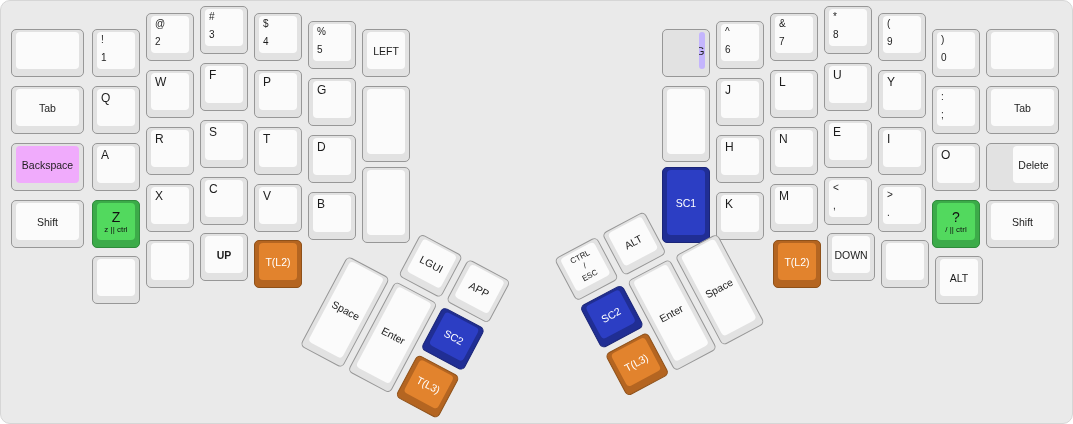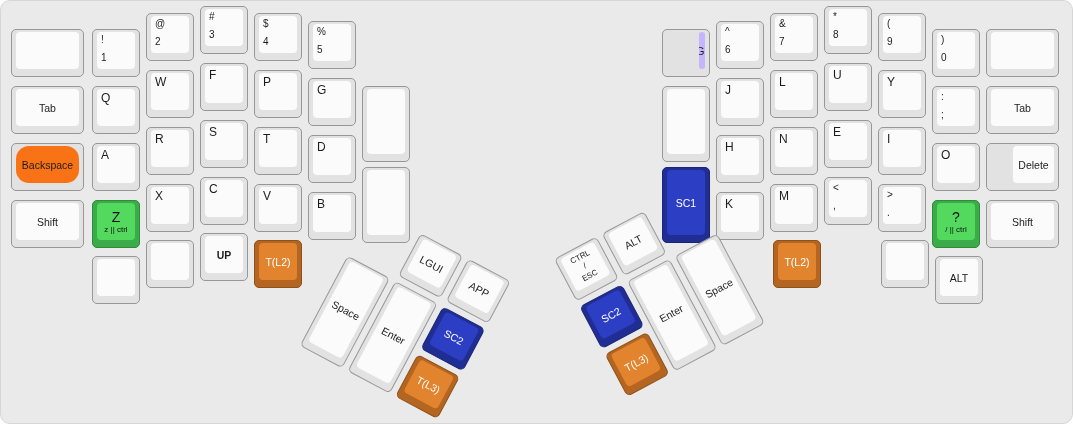--- a/index.html
+++ b/index.html
@@ -124,20 +124,25 @@
         <span class="legend legend-0">$</span>
         <span class="legend legend-1">4</span>
       </div>
     </div>
     <div class="key kind-sym" style="left: 307px; top: 20px; width: 48px; height: 48px; background: rgb(226, 226, 226); border-color: rgb(151, 151, 151);">
       <div class="face" style="background: rgb(251, 251, 251); color: rgb(28, 28, 28);">
         <span class="legend legend-0">%</span>
         <span class="legend legend-1">5</span>
       </div>
     </div>
+    <div class="key kind-word" style="left: 361px; top: 28px; width: 48px; height: 48px; background: rgb(226, 226, 226); border-color: rgb(151, 151, 151);">
+      <div class="face" style="background: rgb(251, 251, 251); color: rgb(28, 28, 28);">
+        <span class="legend legend-0">LEFT</span>
+      </div>
+    </div>
     <div class="key kind-word" style="left: 10px; top: 85px; width: 73px; height: 48px; background: rgb(226, 226, 226); border-color: rgb(151, 151, 151);">
       <div class="face" style="background: rgb(251, 251, 251); color: rgb(28, 28, 28);">
         <span class="legend legend-0">Tab</span>
       </div>
     </div>
     <div class="key kind-letter" style="left: 91px; top: 85px; width: 48px; height: 48px; background: rgb(226, 226, 226); border-color: rgb(151, 151, 151);">
       <div class="face" style="background: rgb(251, 251, 251); color: rgb(28, 28, 28);">
         <span class="legend legend-0">Q</span>
       </div>
     </div>
@@ -161,21 +166,21 @@
         <span class="legend legend-0">G</span>
       </div>
     </div>
     <div class="key kind-word" style="left: 361px; top: 85px; width: 48px; height: 76px; background: rgb(226, 226, 226); border-color: rgb(151, 151, 151);">
       <div class="face" style="background: rgb(251, 251, 251); color: rgb(28, 28, 28);"></div>
     </div>
     <div class="key kind-word" style="left: 361px; top: 166px; width: 48px; height: 76px; background: rgb(226, 226, 226); border-color: rgb(151, 151, 151);">
       <div class="face" style="background: rgb(251, 251, 251); color: rgb(28, 28, 28);"></div>
     </div>
     <div class="key kind-word" style="left: 10px; top: 142px; width: 73px; height: 48px; background: rgb(226, 226, 226); border-color: rgb(151, 151, 151);">
-      <div class="face" style="background: #f97316; color: rgb(28, 28, 28); border-radius: 13px;">
+      <div class="face" style="background: #f0abfc; color: rgb(28, 28, 28);">
         <span class="legend legend-0">Backspace</span>
       </div>
     </div>
     <div class="key kind-letter" style="left: 91px; top: 142px; width: 48px; height: 48px; background: rgb(226, 226, 226); border-color: rgb(151, 151, 151);">
       <div class="face" style="background: rgb(251, 251, 251); color: rgb(28, 28, 28);">
         <span class="legend legend-0">A</span>
       </div>
     </div>
     <div class="key kind-letter" style="left: 145px; top: 126px; width: 48px; height: 48px; background: rgb(226, 226, 226); border-color: rgb(151, 151, 151);">
       <div class="face" style="background: rgb(251, 251, 251); color: rgb(28, 28, 28);">
@@ -382,20 +387,25 @@
     <div class="key kind-word" style="left: 985px; top: 199px; width: 73px; height: 48px; background: rgb(226, 226, 226); border-color: rgb(151, 151, 151);">
       <div class="face" style="background: rgb(251, 251, 251); color: rgb(28, 28, 28);">
         <span class="legend legend-0">Shift</span>
       </div>
     </div>
     <div class="key kind-word" style="left: 772px; top: 239px; width: 48px; height: 48px; background: rgb(180, 101, 33); border-color: rgb(143, 81, 25);">
       <div class="face" style="background: rgb(226, 131, 45); color: rgb(255, 255, 255);">
         <span class="legend legend-0">T(L2)</span>
       </div>
     </div>
+    <div class="key kind-word" style="left: 826px; top: 232px; width: 48px; height: 48px; background: rgb(226, 226, 226); border-color: rgb(151, 151, 151);">
+      <div class="face" style="background: rgb(251, 251, 251); color: rgb(28, 28, 28);">
+        <span class="legend legend-0">DOWN</span>
+      </div>
+    </div>
     <div class="key kind-word" style="left: 880px; top: 239px; width: 48px; height: 48px; background: rgb(226, 226, 226); border-color: rgb(151, 151, 151);">
       <div class="face" style="background: rgb(251, 251, 251); color: rgb(28, 28, 28);"></div>
     </div>
     <div class="key kind-word" style="left: 934px; top: 255px; width: 48px; height: 48px; background: rgb(226, 226, 226); border-color: rgb(151, 151, 151);">
       <div class="face" style="background: rgb(251, 251, 251); color: rgb(28, 28, 28);">
         <span class="legend legend-0">ALT</span>
       </div>
     </div>
   </div>
 

